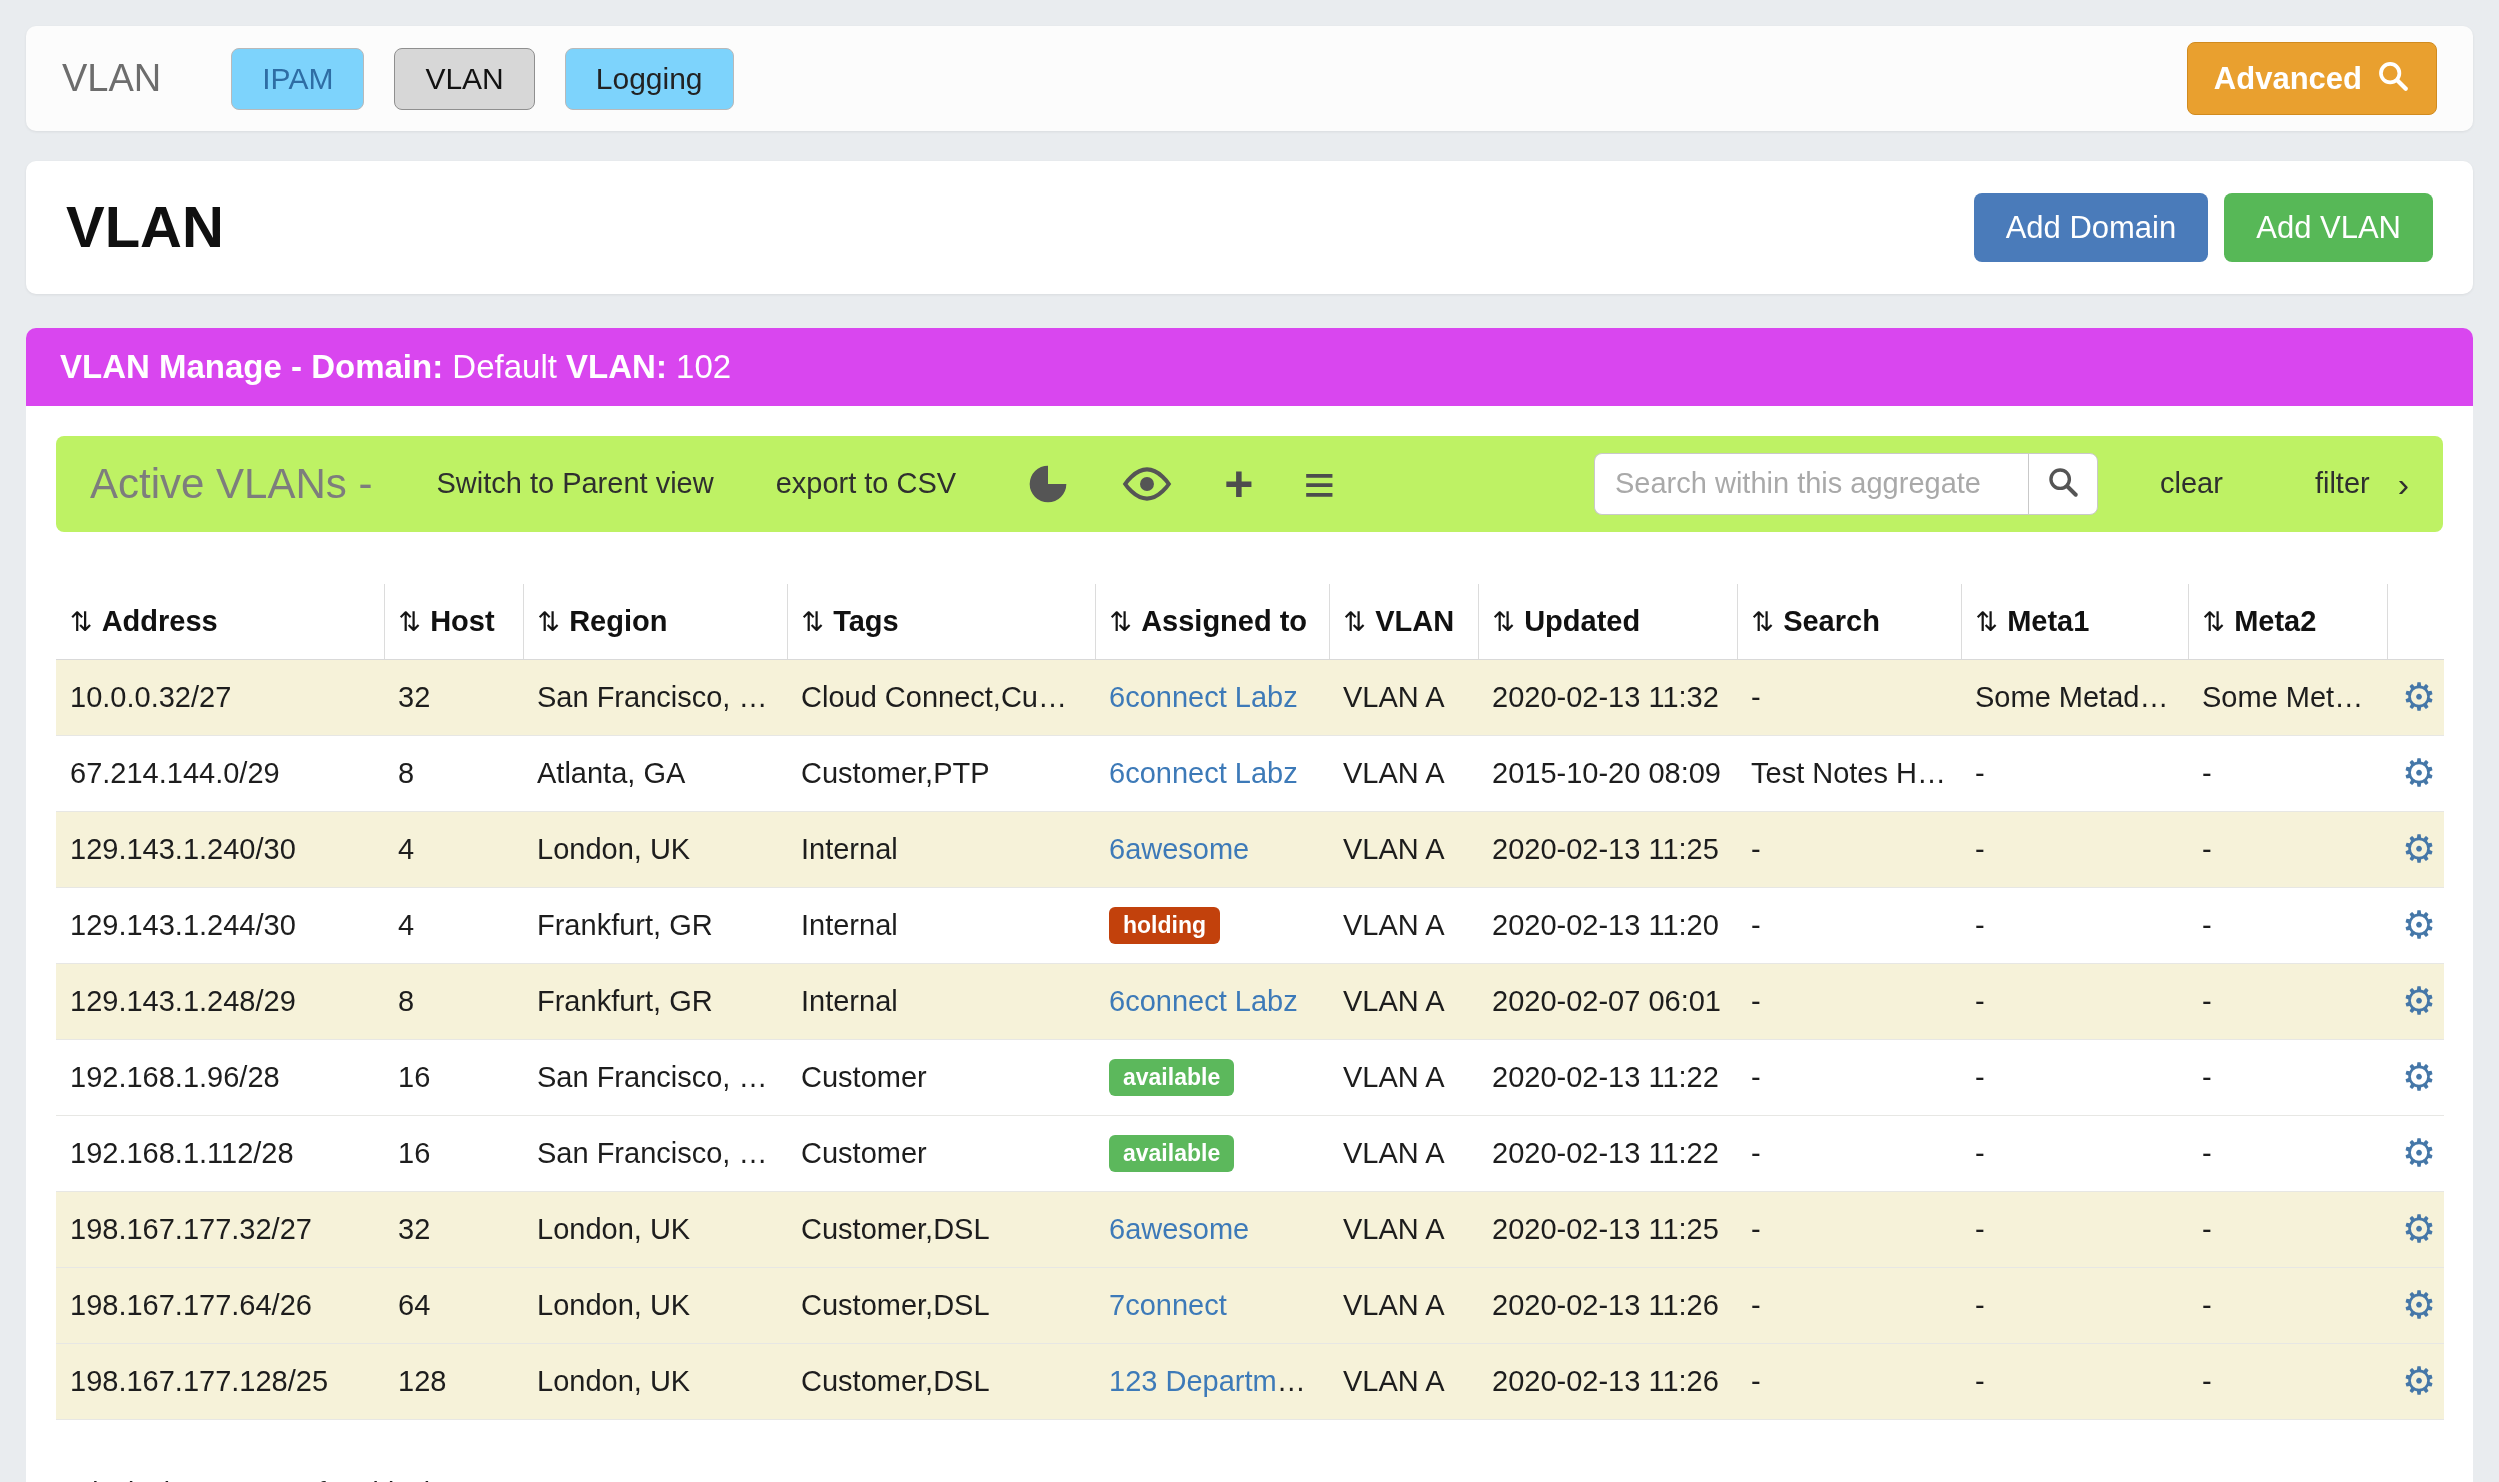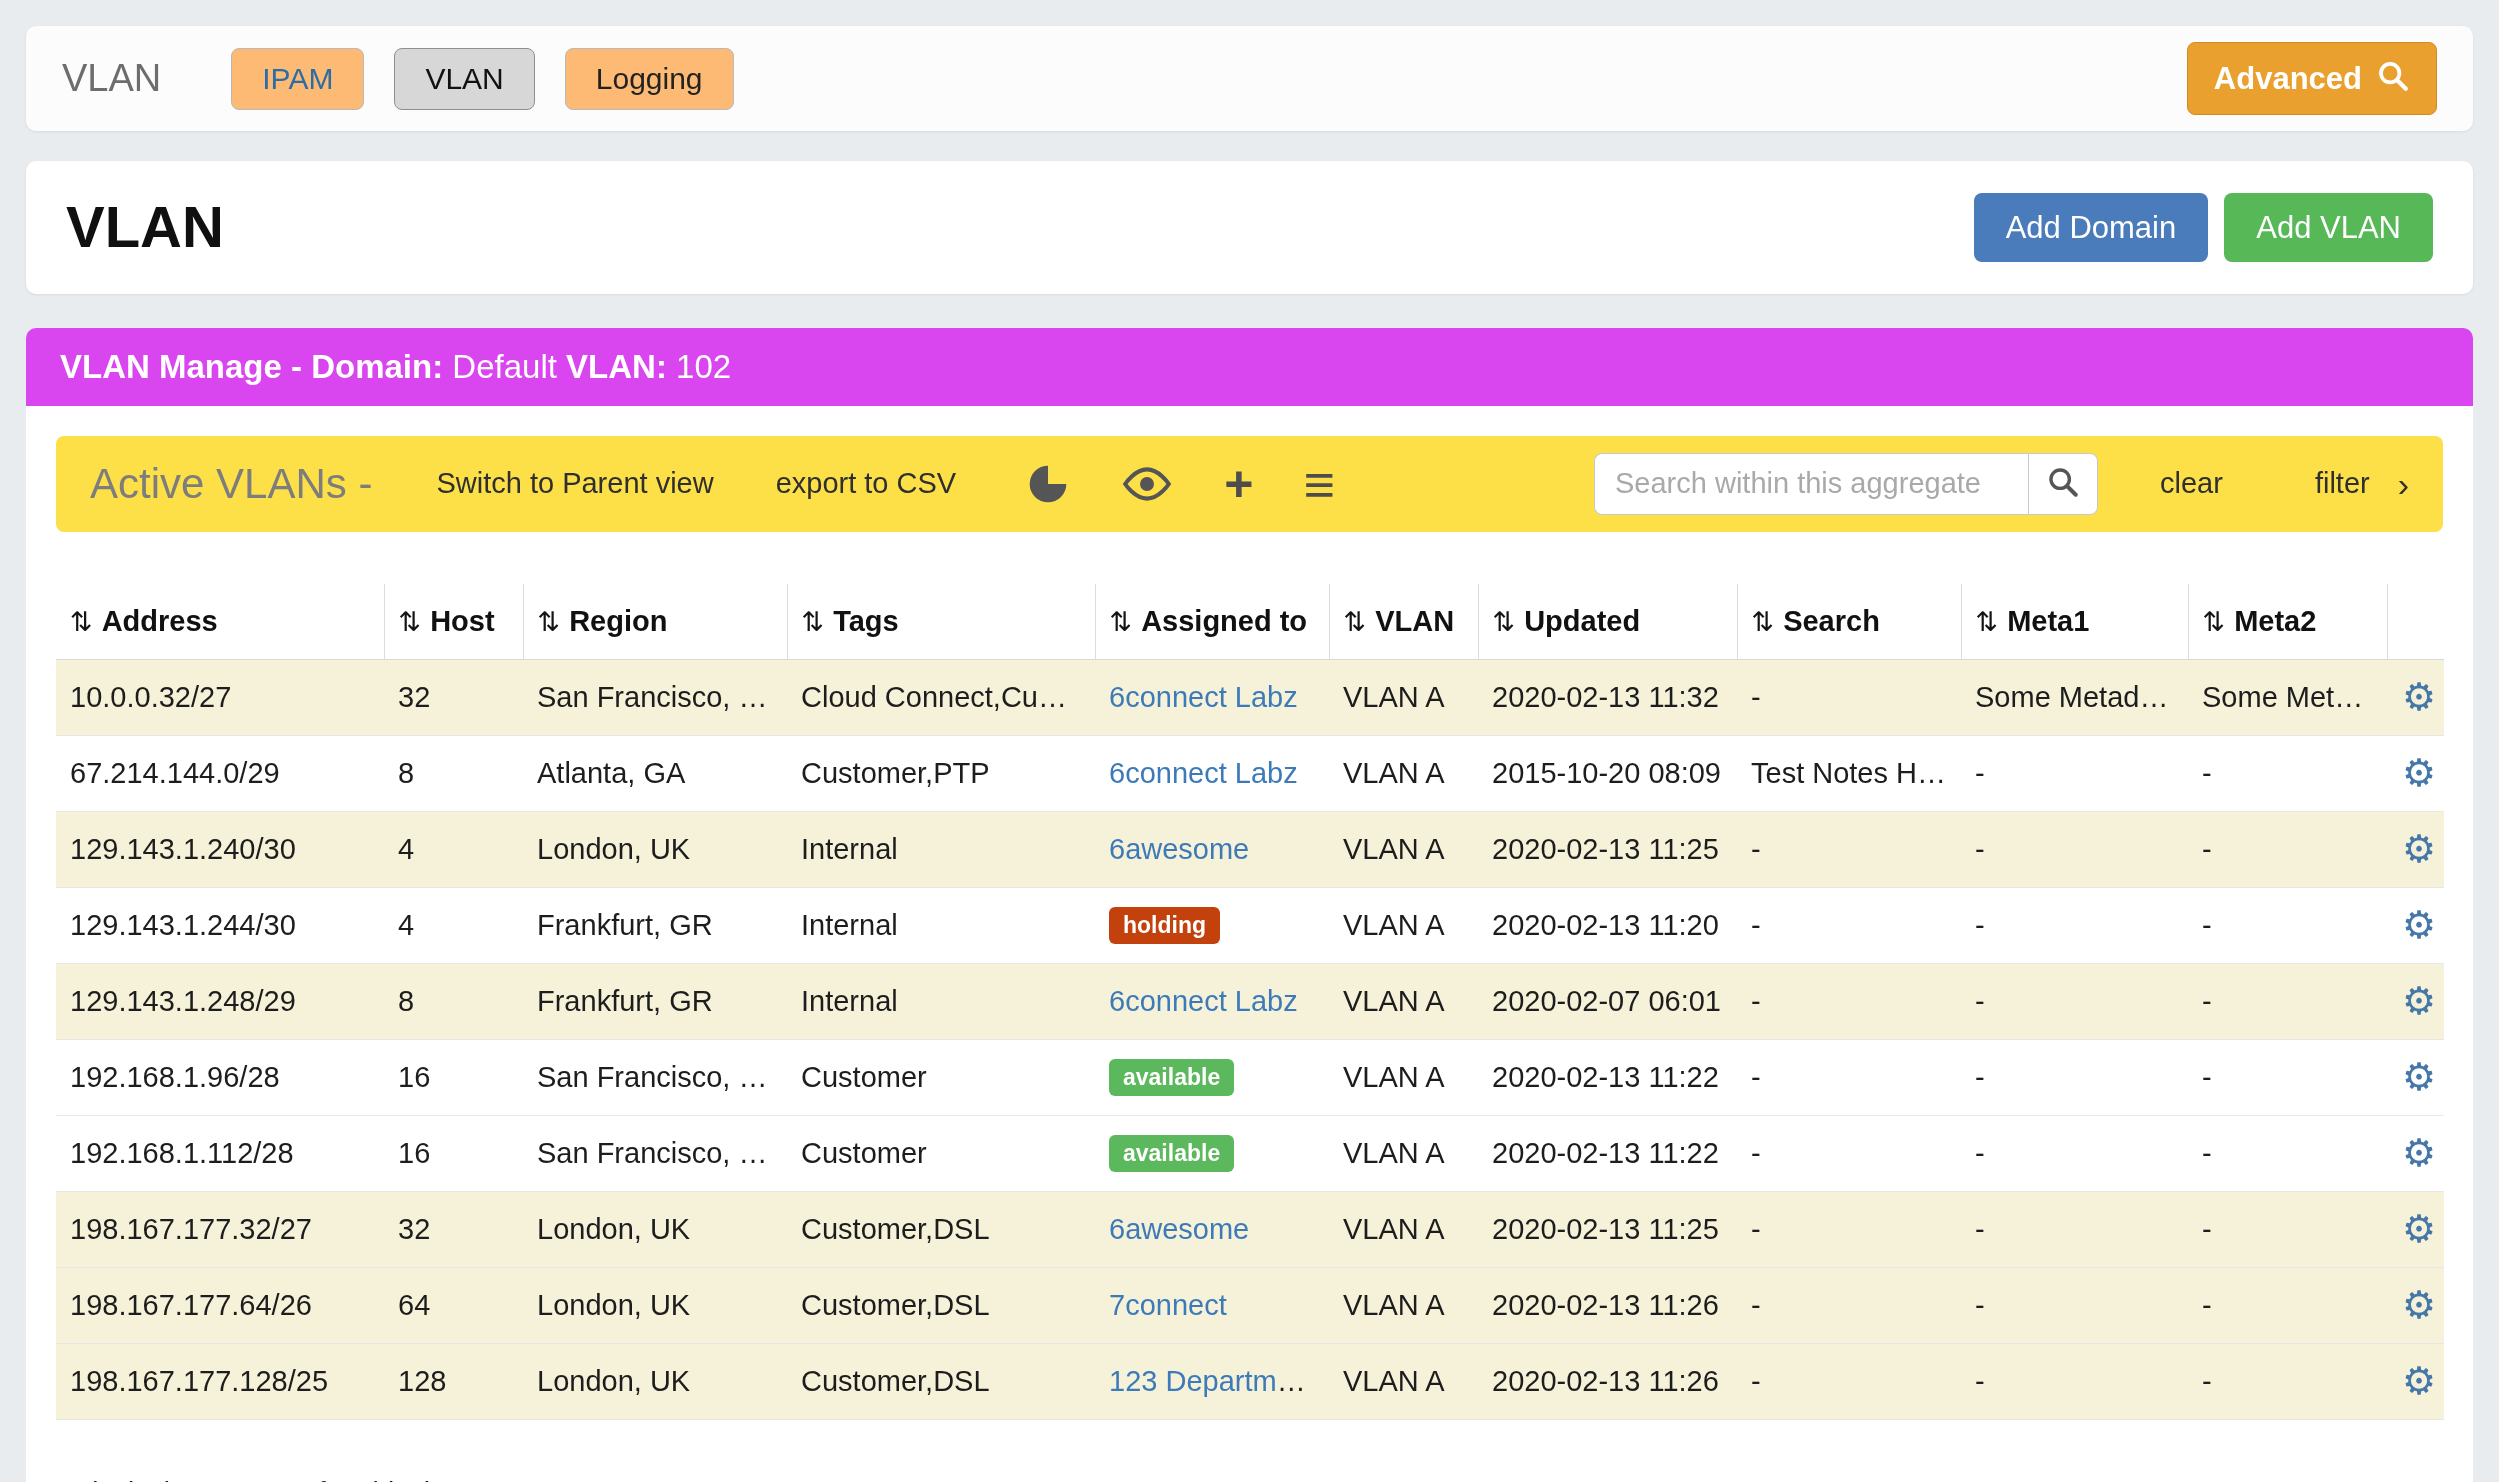--- a/index.html
+++ b/index.html
@@ -19,21 +19,21 @@
     display: flex;
     align-items: center;
     padding: 0 36px;
     margin-bottom: 30px;
     box-shadow: 0 1px 3px rgba(0,0,0,.07);
   }
   .app-title { font-size: 38px; color: #6d6d6d; margin-right: 70px; }
   .nav-tabs { display: flex; gap: 30px; }
   .tab {
     font: inherit; font-size: 30px; padding: 15px 30px;
-    background: #fdba74; border: 1px solid #b9b9b9; border-radius: 8px;
+    background: #7dd3fc; border: 1px solid #b9b9b9; border-radius: 8px;
     color: #222; cursor: pointer; line-height: 1;
   }
   .tab.ipam { color: #2e6da4; }
   .tab.active { background: #d7d7d7; border-color: #8f8f8f; color: #111; }
   .advanced-btn {
     margin-left: auto;
     font: inherit; font-size: 31px; font-weight: bold; color: #fff;
     background: #e9a02f; border: 1px solid #d18b1f; border-radius: 8px;
     padding: 16px 26px; cursor: pointer;
     display: flex; align-items: center; gap: 14px; line-height: 1;
@@ -61,21 +61,21 @@
     padding: 20px 34px; border-radius: 10px 10px 0 0; line-height: 1.15;
   }
   .panel-header .b { font-weight: bold; }
   .panel-body {
     background: #fff; border-radius: 0 0 10px 10px;
     padding: 30px 30px 30px;
   }
 
   
   .toolbar {
-    background: #fde047; border-radius: 8px; height: 96px;
+    background: #bef264; border-radius: 8px; height: 96px;
     display: flex; align-items: center; padding: 0 34px;
     margin-bottom: 52px;
   }
   .toolbar-title { font-size: 42px; color: #7d7d7d; margin-right: 64px; white-space: nowrap; }
   .toolbar-link {
     font-size: 29px; color: #2f2f2f; text-decoration: none; cursor: pointer; white-space: nowrap;
   }
   .tl-switch { margin-right: 62px; }
   .tl-export { margin-right: 70px; }
   .tool-icon {

